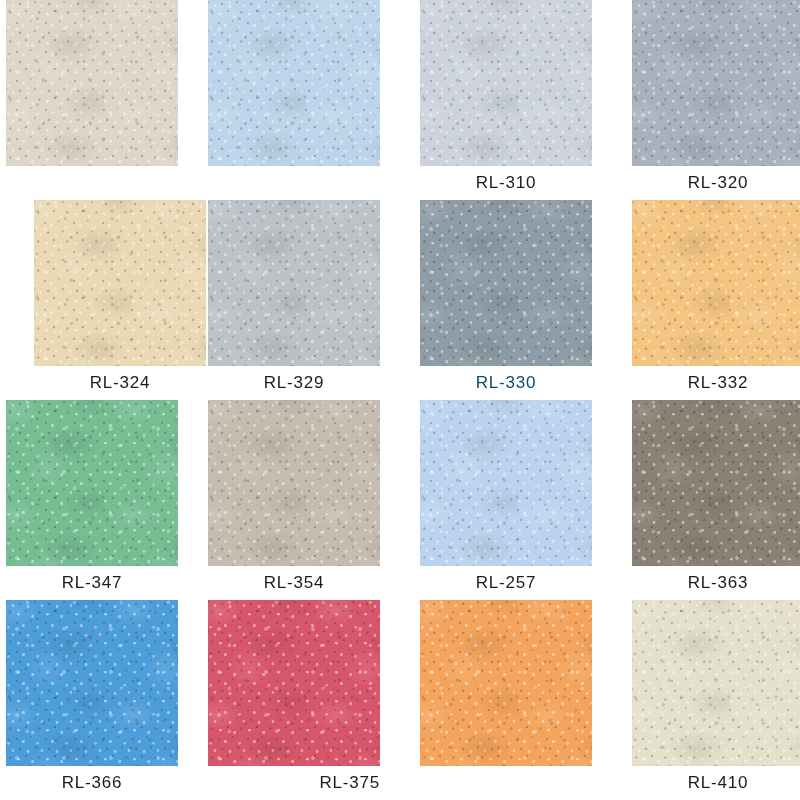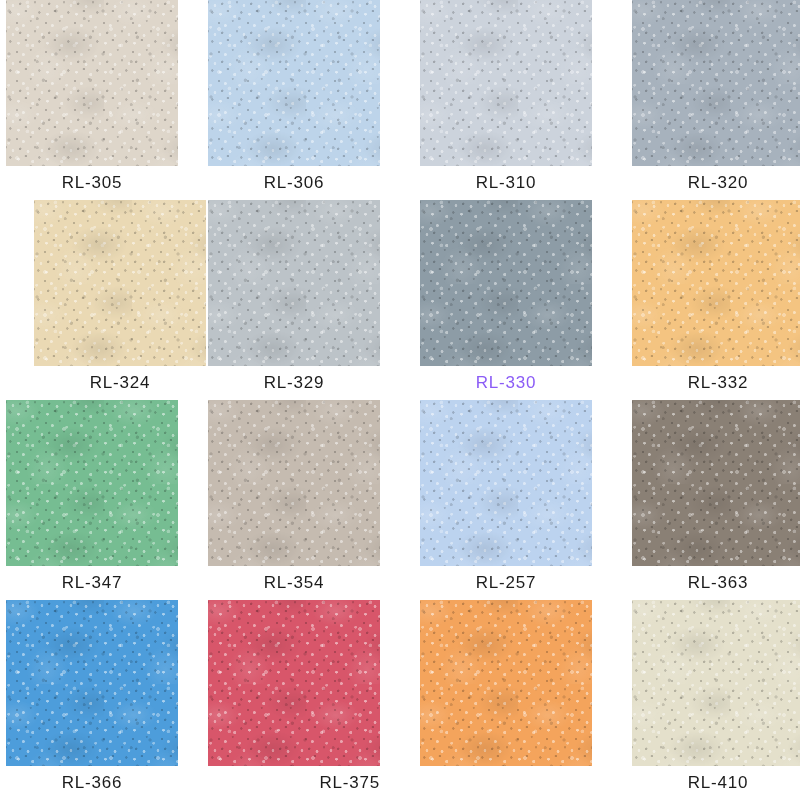--- a/index.html
+++ b/index.html
@@ -94,29 +94,27 @@
 </head>
 <body>
 
 <div id="swatch-grid" style="width: 800px; background: rgb(255, 255, 255);">
     <div class="swatch-cell" style="left: 6px; top: 0px; width: 172px;">
       <div class="swatch-chip" style="width: 172px; height: 166px; background-color: rgb(222, 214, 202);">
         <div class="tex-a"></div>
         <div class="tex-b"></div>
         <div class="tex-c"></div>
       </div>
-      <div class="swatch-label" style="width: 172px; color: rgb(28, 28, 28);">RL-305</div>
     </div>
     <div class="swatch-cell" style="left: 208px; top: 0px; width: 172px;">
       <div class="swatch-chip" style="width: 172px; height: 166px; background-color: rgb(189, 212, 234);">
         <div class="tex-a"></div>
         <div class="tex-b"></div>
         <div class="tex-c"></div>
       </div>
-      <div class="swatch-label" style="width: 172px; color: rgb(28, 28, 28);">RL-306</div>
     </div>
     <div class="swatch-cell" style="left: 420px; top: 0px; width: 172px;">
       <div class="swatch-chip" style="width: 172px; height: 166px; background-color: rgb(204, 211, 220);">
         <div class="tex-a"></div>
         <div class="tex-b"></div>
         <div class="tex-c"></div>
       </div>
       <div class="swatch-label" style="width: 172px; color: rgb(28, 28, 28);">RL-310</div>
     </div>
     <div class="swatch-cell" style="left: 632px; top: 0px; width: 172px;">
@@ -142,21 +140,21 @@
         <div class="tex-c"></div>
       </div>
       <div class="swatch-label" style="width: 172px; color: rgb(28, 28, 28);">RL-329</div>
     </div>
     <div class="swatch-cell" style="left: 420px; top: 200px; width: 172px;">
       <div class="swatch-chip" style="width: 172px; height: 166px; background-color: rgb(141, 156, 166);">
         <div class="tex-a"></div>
         <div class="tex-b"></div>
         <div class="tex-c"></div>
       </div>
-      <div class="swatch-label" style="width: 172px; color: #8b5cf6;">RL-330</div>
+      <div class="swatch-label" style="width: 172px; color: #0c4a6e;">RL-330</div>
     </div>
     <div class="swatch-cell" style="left: 632px; top: 200px; width: 172px;">
       <div class="swatch-chip" style="width: 172px; height: 166px; background-color: rgb(244, 196, 129);">
         <div class="tex-a"></div>
         <div class="tex-b"></div>
         <div class="tex-c"></div>
       </div>
       <div class="swatch-label" style="width: 172px; color: rgb(28, 28, 28);">RL-332</div>
     </div>
     <div class="swatch-cell" style="left: 6px; top: 400px; width: 172px;">

